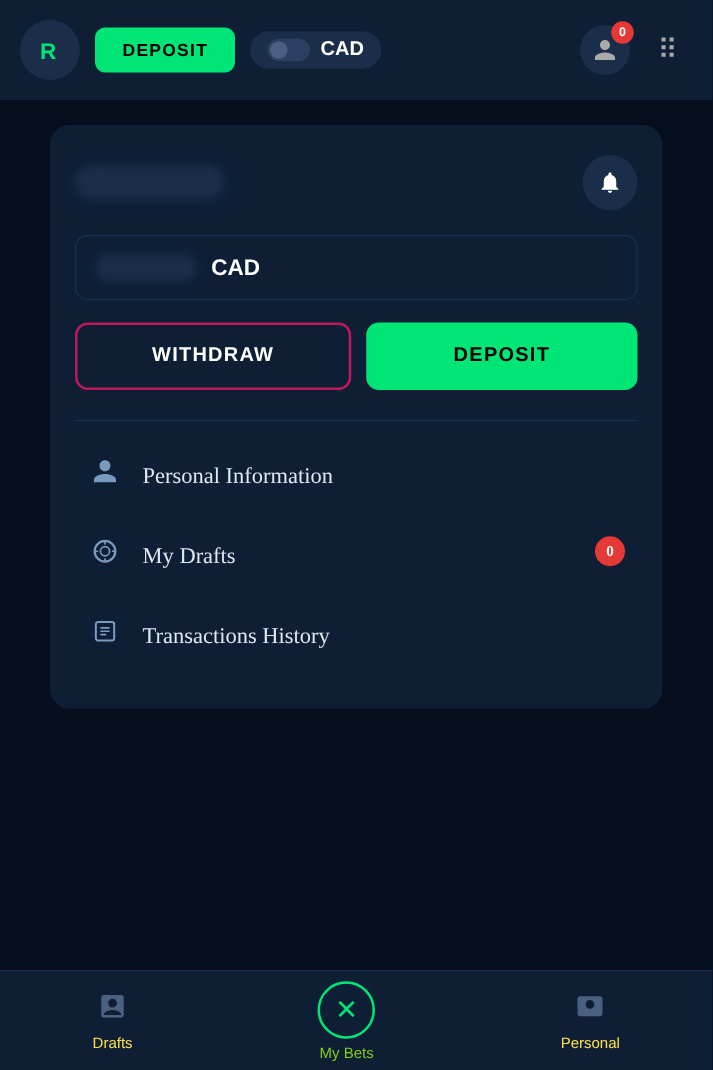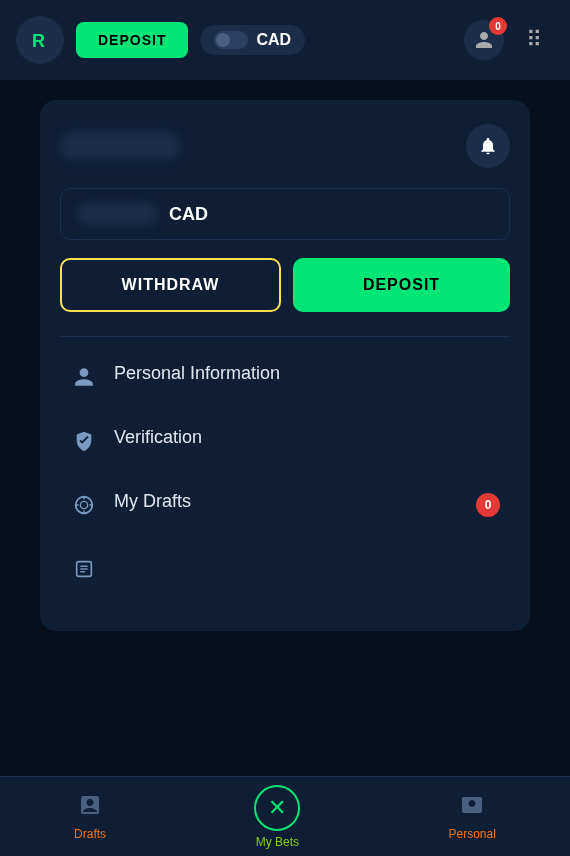--- a/index.html
+++ b/index.html
@@ -213,21 +213,21 @@
     .action-btns {
       display: flex;
       gap: 12px;
       margin-bottom: 24px;
     }
 
     .withdraw-btn {
       flex: 1;
       padding: 16px;
       background: transparent;
-      border: 2px solid #fde047;
+      border: 2px solid #be185d;
       border-radius: 10px;
       color: #fff;
       font-weight: bold;
       font-size: 16px;
       letter-spacing: 1px;
       cursor: pointer;
     }
 
     .deposit-btn-panel {
       flex: 1;
@@ -245,27 +245,28 @@
     
     .divider {
       height: 1px;
       background: #1a3050;
       margin-bottom: 8px;
     }
 
     
     .menu-item {
       display: flex;
-      align-items: flex-start;
+      align-items: flex-end;
       gap: 16px;
       padding: 18px 10px;
       border-radius: 10px;
       cursor: pointer;
       position: relative;
       transition: background 0.2s;
+      font-family: Liberation Serif, serif;
     }
 
     .menu-icon {
       width: 28px;
       height: 28px;
       display: flex;
       align-items: center;
       justify-content: center;
       font-size: 20px;
       flex-shrink: 0;
@@ -321,21 +322,21 @@
       cursor: pointer;
     }
 
     .nav-icon {
       font-size: 22px;
       color: #4a6080;
     }
 
     .nav-label {
       font-size: 12px;
-      color: #f97316;
+      color: #fde047;
     }
 
     .nav-item.active .nav-icon,
     .nav-item.active .nav-label {
       color: #84cc16;
     }
 
     .nav-close-circle {
       width: 46px;
       height: 46px;
@@ -411,28 +412,20 @@
 
     <div class="menu-item">
       <div class="menu-icon">
         <svg width="22" height="22" viewBox="0 0 24 24" fill="none" xmlns="http://www.w3.org/2000/svg">
           <path d="M12 12c2.7 0 4.8-2.1 4.8-4.8S14.7 2.4 12 2.4 7.2 4.5 7.2 7.2 9.3 12 12 12zm0 2.4c-3.2 0-9.6 1.6-9.6 4.8v2.4h19.2v-2.4c0-3.2-6.4-4.8-9.6-4.8z" fill="#7a9abf"></path>
         </svg>
       </div>
       <span class="menu-label">Personal Information</span>
     </div>
 
-    <div class="menu-item">
-      <div class="menu-icon">
-        <svg width="22" height="22" viewBox="0 0 24 24" fill="none" xmlns="http://www.w3.org/2000/svg">
-          <path d="M12 2L4 5v6c0 5.55 3.84 10.74 8 12 4.16-1.26 8-6.45 8-12V5l-8-3zm-2 13l-3-3 1.41-1.41L10 12.17l5.59-5.59L17 8l-7 7z" fill="#7a9abf"></path>
-        </svg>
-      </div>
-      <span class="menu-label">Verification</span>
-    </div>
 
     <div class="menu-item">
       <div class="menu-icon">
         <svg width="22" height="22" viewBox="0 0 24 24" fill="none" xmlns="http://www.w3.org/2000/svg">
           <circle cx="12" cy="12" r="9" stroke="#7a9abf" stroke-width="2" fill="none"></circle>
           <circle cx="12" cy="12" r="4" stroke="#7a9abf" stroke-width="1.5" fill="none"></circle>
           <path d="M12 3v3M12 18v3M3 12h3M18 12h3" stroke="#7a9abf" stroke-width="1.5"></path>
         </svg>
       </div>
       <span class="menu-label">My Drafts</span>
@@ -441,20 +434,21 @@
 
     <div class="menu-item">
       <div class="menu-icon">
         <svg width="22" height="22" viewBox="0 0 24 24" fill="none" xmlns="http://www.w3.org/2000/svg">
           <rect x="4" y="4" width="16" height="16" rx="2" stroke="#7a9abf" stroke-width="1.8" fill="none"></rect>
           <line x1="8" y1="9" x2="16" y2="9" stroke="#7a9abf" stroke-width="1.5"></line>
           <line x1="8" y1="12" x2="16" y2="12" stroke="#7a9abf" stroke-width="1.5"></line>
           <line x1="8" y1="15" x2="13" y2="15" stroke="#7a9abf" stroke-width="1.5"></line>
         </svg>
       </div>
+      <span class="menu-label">Transactions History</span>
     </div>
 
 
   </div>
 </div>
 
 <div class="bottom-nav">
 
   <div class="nav-item">
     <div class="nav-icon">

